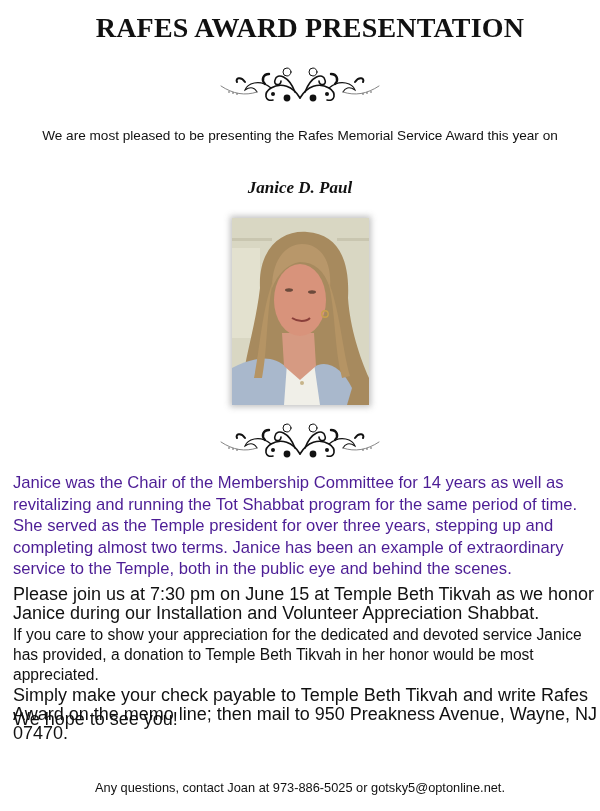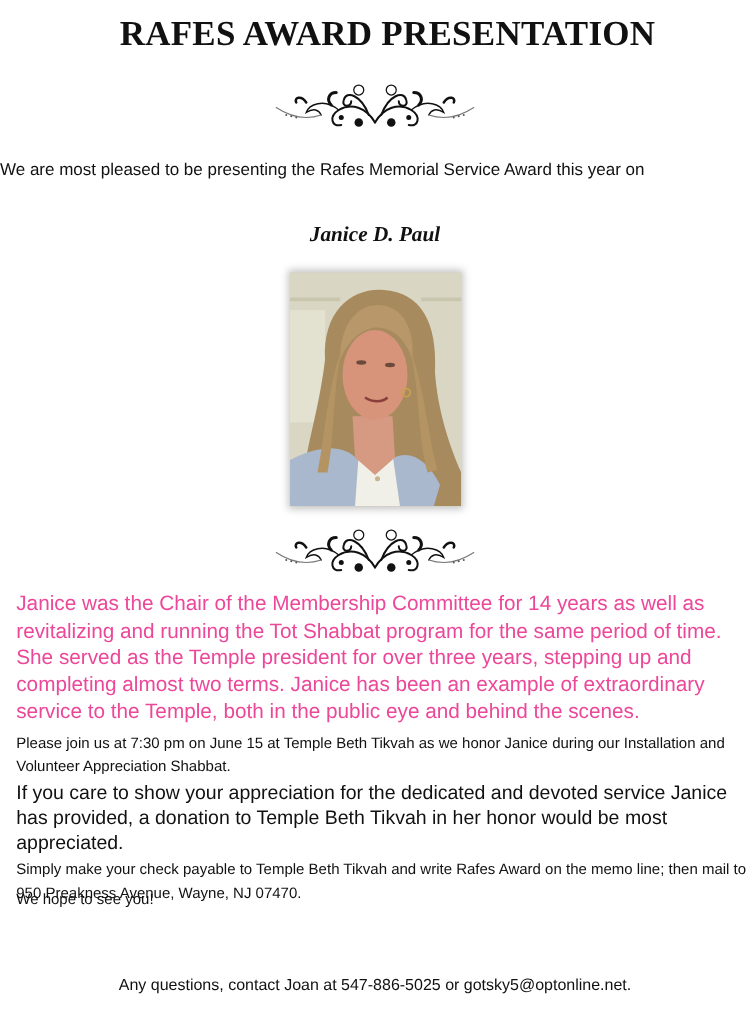--- a/index.html
+++ b/index.html
@@ -34,21 +34,21 @@
       height: 45px;
     }
     .ornament svg { width: 100%; height: 100%; display: block; }
     .ornament.top { top: 62px; }
     .ornament.bottom { top: 418px; }
 
     .intro {
       position: absolute;
       left: 0; right: 0;
       top: 126px;
-      text-align: left;
+      text-align: center;
       font-size: 13.6px;
       line-height: 19px;
       color: #111;
     }
     .recipient {
       position: absolute;
       left: 0; right: 0;
       top: 178px;
       text-align: center;
       font-family: "Liberation Serif", serif;
@@ -69,27 +69,27 @@
     }
     .photo-frame svg { width: 100%; height: 100%; display: block; }
 
     .bio {
       position: absolute;
       left: 13px;
       top: 472px;
       width: 585px;
       font-size: 16.6px;
       line-height: 21.6px;
-      color: #ec4899;
+      color: #4c1d95;
     }
     .para {
       position: absolute;
       left: 13px;
       width: 585px;
-      font-size: 12px;
+      font-size: 18px;
       line-height: 19px;
       color: #111;
     }
     .join { top: 585px; }
     .appeal {
       top: 625px;
       font-size: 15.6px;
       line-height: 20px;
     }
     .check { top: 686px; }
@@ -213,15 +213,15 @@
   <div class="bio">Janice was the Chair of the Membership Committee for 14 years as well as revitalizing and running the Tot Shabbat program for the same period of time. She served as the Temple president for over three years, stepping up and completing almost two terms. Janice has been an example of extraordinary service to the Temple, both in the public eye and behind the scenes.</div>
 
   <div class="para join">Please join us at 7:30 pm on June 15 at Temple Beth Tikvah as we honor Janice during our Installation and Volunteer Appreciation Shabbat.</div>
 
   <div class="para appeal">If you care to show your appreciation for the dedicated and devoted service Janice has provided, a donation to Temple Beth Tikvah in her honor would be most appreciated.</div>
 
   <div class="para check">Simply make your check payable to Temple Beth Tikvah and write Rafes Award on the memo line; then mail to 950 Preakness Avenue, Wayne, NJ  07470.</div>
 
   <div class="para hope">We hope to see you!</div>
 
-  <div class="contact">Any questions, contact Joan at 547-886-5025 or gotsky5@optonline.net.</div>
+  <div class="contact">Any questions, contact Joan at 973-886-5025 or gotsky5@optonline.net.</div>
 
 </div>
 
 </body></html>

